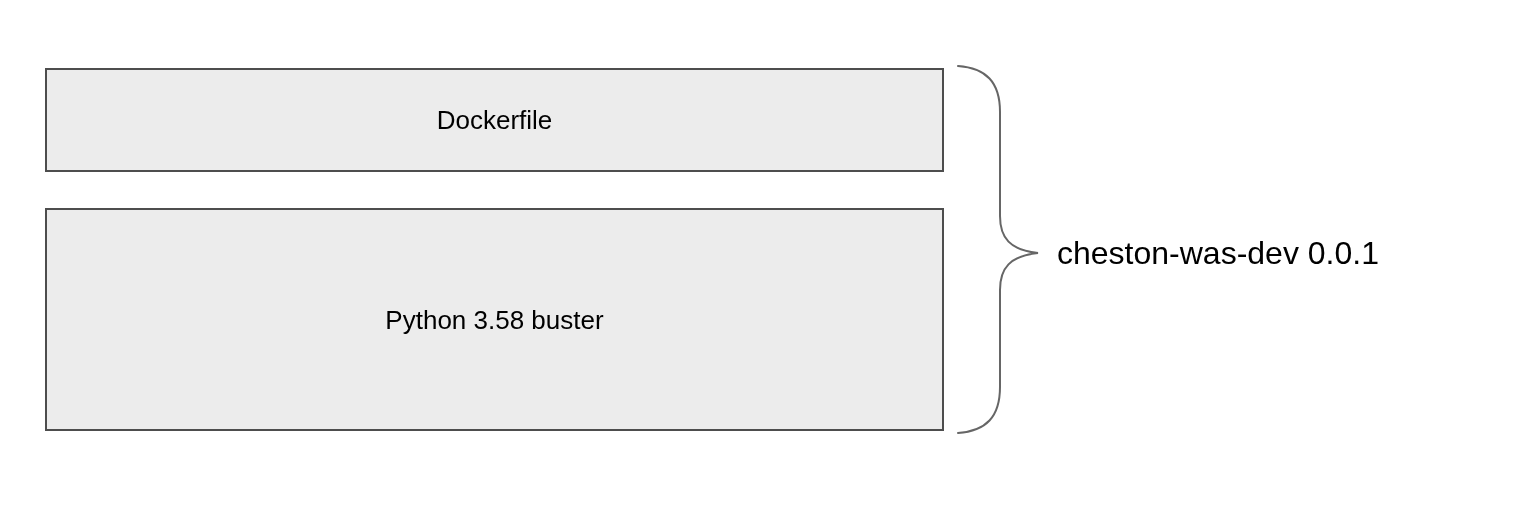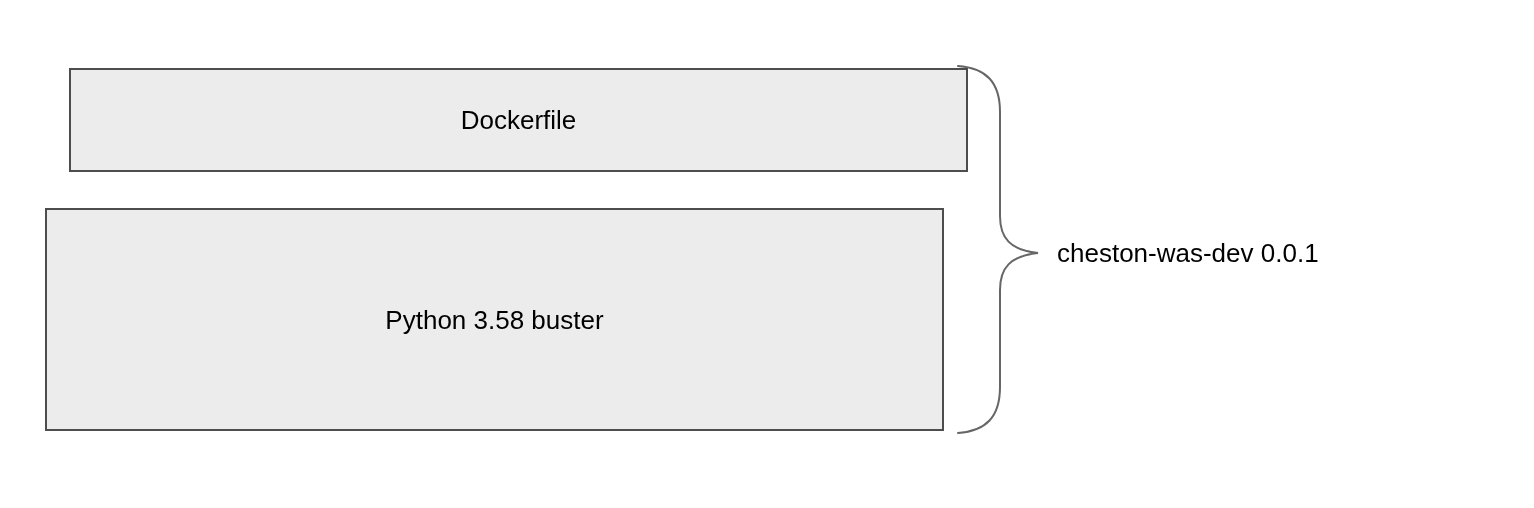--- a/index.html
+++ b/index.html
@@ -27,21 +27,20 @@
     width: 899px;
     background: var(--box-fill);
     border: 2px solid var(--box-border);
     display: flex;
     align-items: center;
     justify-content: center;
   }
   .layer-box--dockerfile {
     top: 68px;
     height: 104px;
-    margin-left: 24px;
   }
   .layer-box--python {
     top: 208px;
     height: 223px;
   }
   .layer-label {
     font-size: 26px;
     line-height: 1;
     color: var(--text);
     white-space: nowrap;
@@ -52,21 +51,21 @@
     top: 64px;
     width: 85px;
     height: 371px;
     color: var(--brace-stroke);
   }
   .brace-label {
     position: absolute;
     left: 1057px;
     top: 253px;
     transform: translateY(-50%);
-    font-size: 26px;
+    font-size: 32px;
     line-height: 1;
     color: var(--text);
     white-space: nowrap;
   }
 </style>
 </head>
 <body>
 
 <div class="canvas">
 

